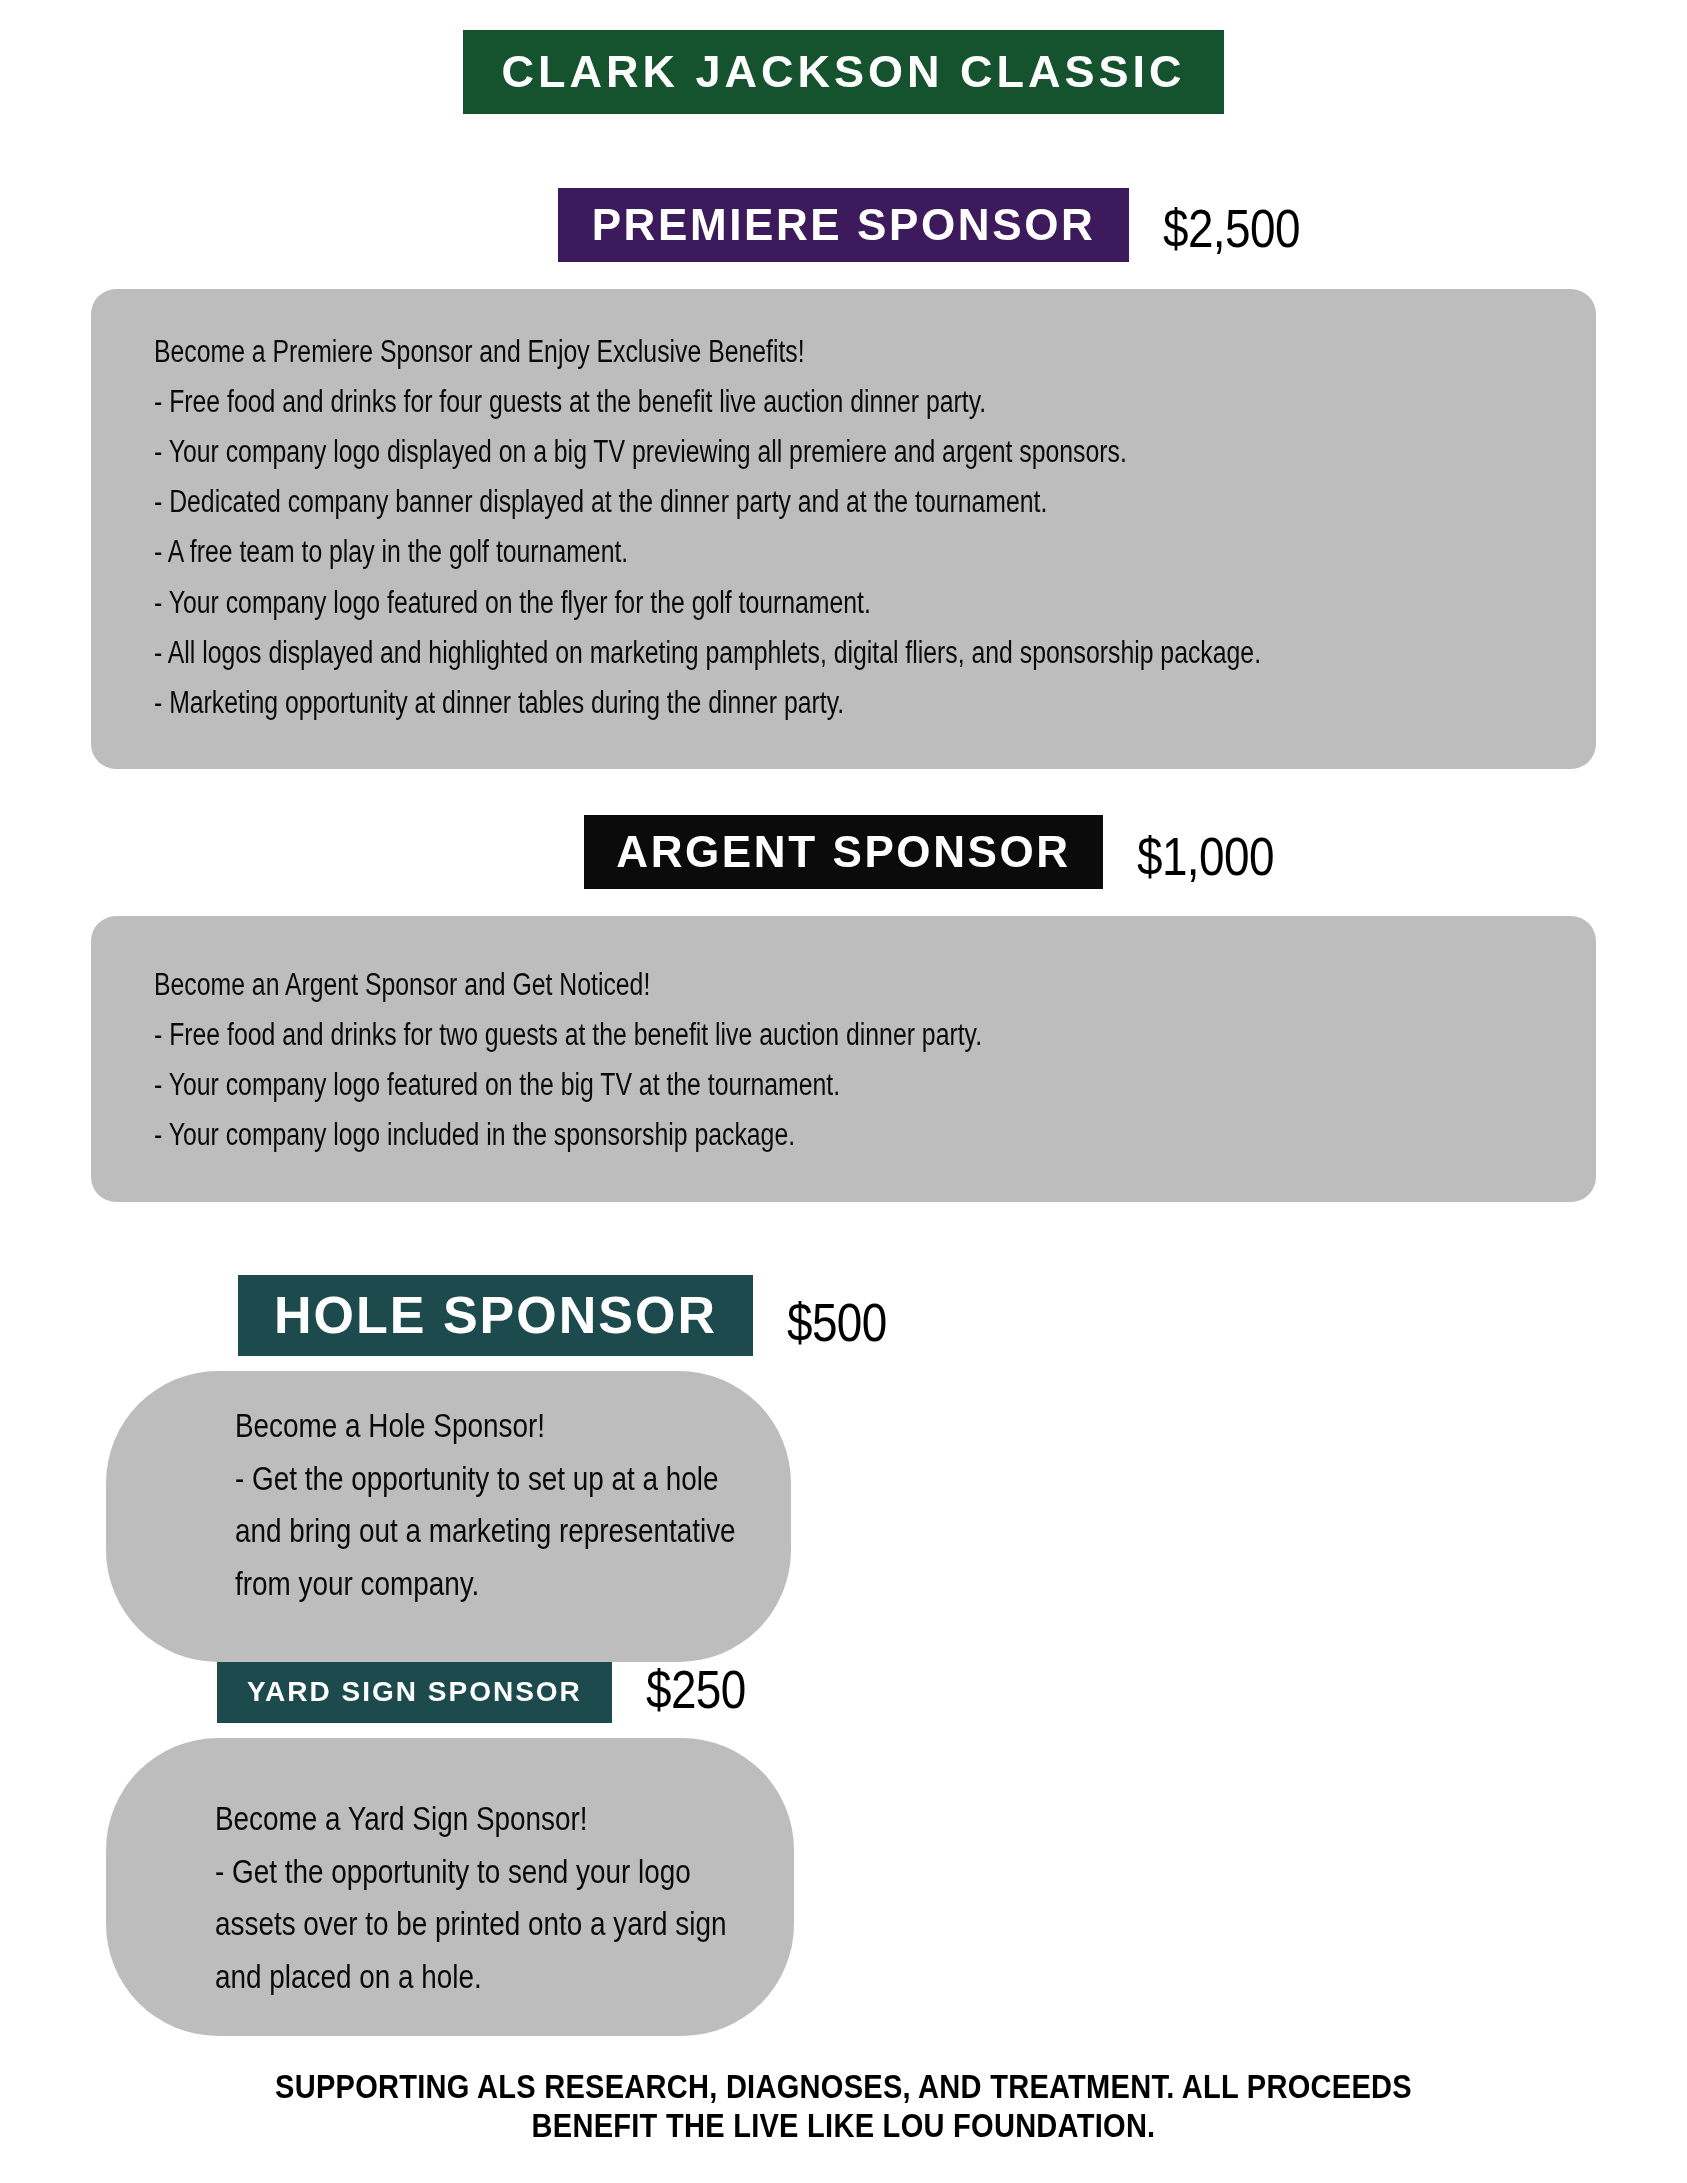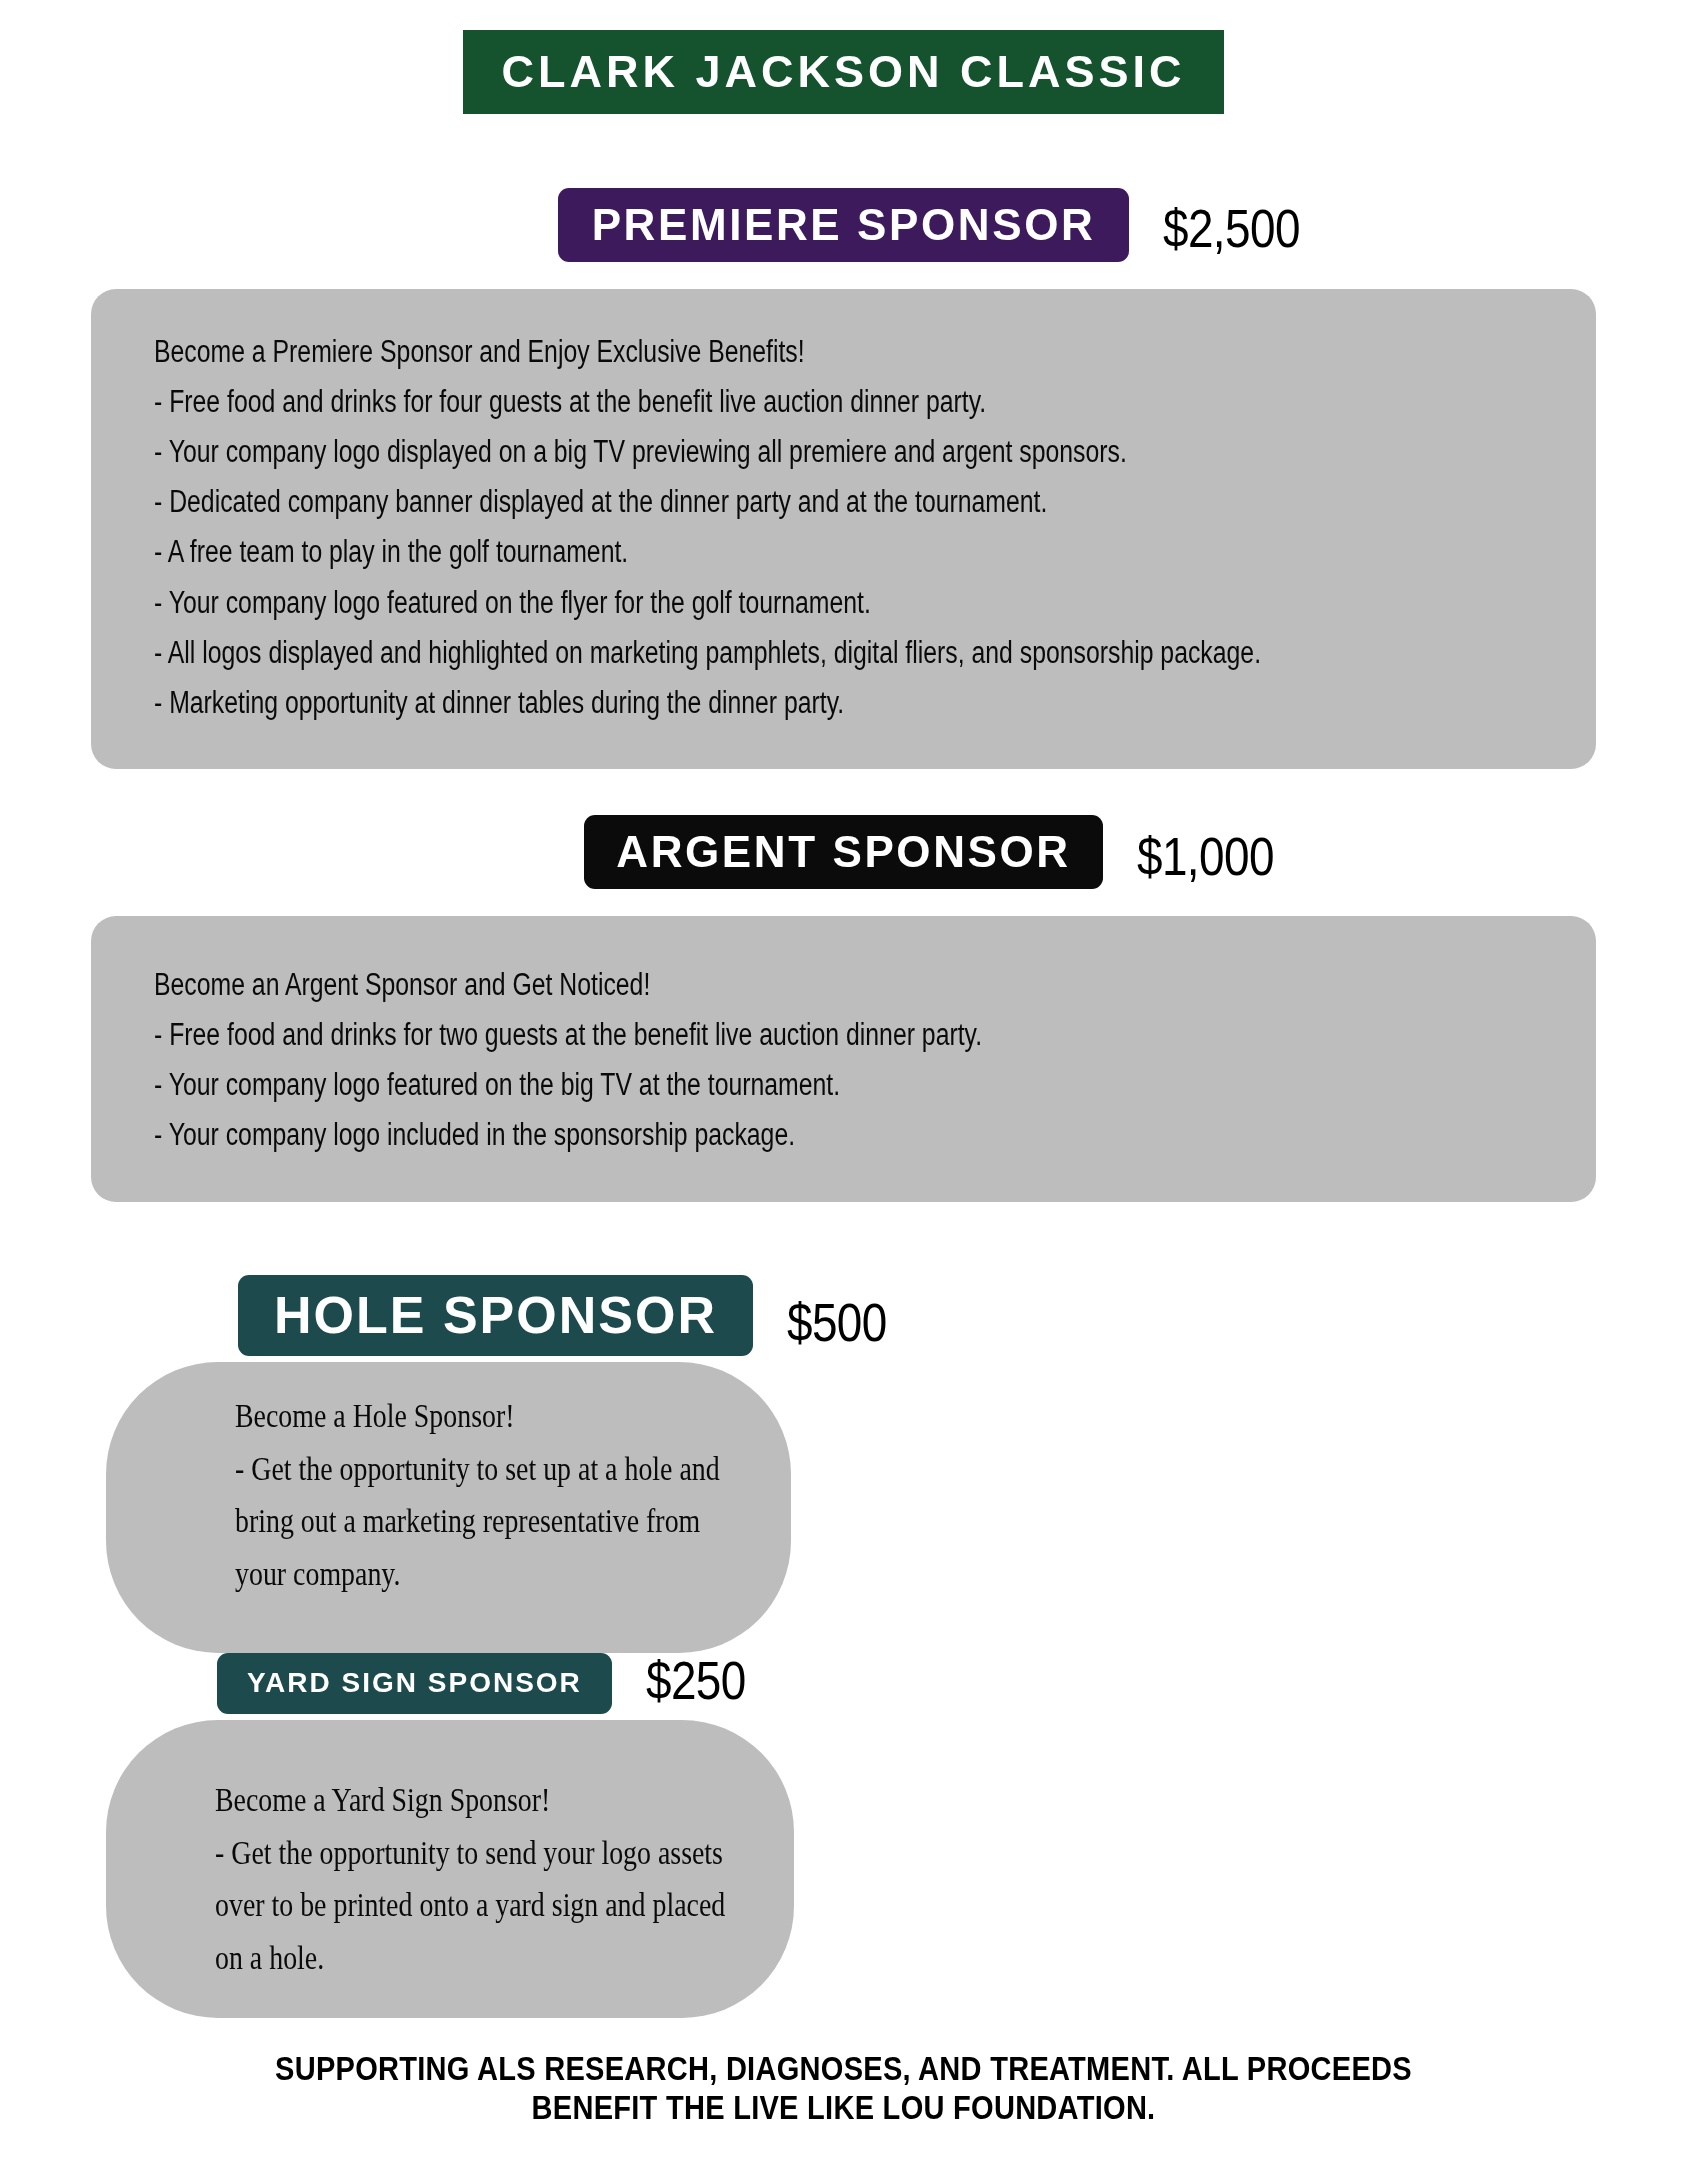--- a/index.html
+++ b/index.html
@@ -37,21 +37,20 @@
     white-space:nowrap;
   }
   
   .tier-header{position:relative;width:fit-content;}
   .tier-header.centered{margin-left:auto;margin-right:auto;}
   .tier-bar{
     color:#ffffff;
     font-weight:bold;
     white-space:nowrap;
     display:block;
-    border-radius:11px;
   }
   .tier-price{
     position:absolute;
     left:calc(100% + 34px);
     bottom:2.6px;
     color:#000;
     font-size:54px;
     white-space:nowrap;
     transform:scaleX(0.85);
     transform-origin:left bottom;
@@ -90,24 +89,23 @@
     justify-content:space-between;
     margin:73px 109px 0 106px;
     flex-direction:column;
   }
   .tier-col{position:relative;}
   .hole-col{width:685px;}
   .yard-col{width:688px;}
   .hole-header{margin-left:132px;}
   .yard-header{margin-left:111px;}
   .small-card{
-    margin-top:6px;
+    margin-top:15px;
     border-radius:112px;
     min-height:291px;
-    font-family:Liberation Serif, serif;
   }
   .hole-card{padding:28px 36px 33px 129px;}
   .yard-card{padding:54px 40px 33px 109px;}
   .small-card .card-text{
     font-size:34px;
     line-height:1.55;
     transform:scaleX(0.82);
     width:122%;
   }
   

